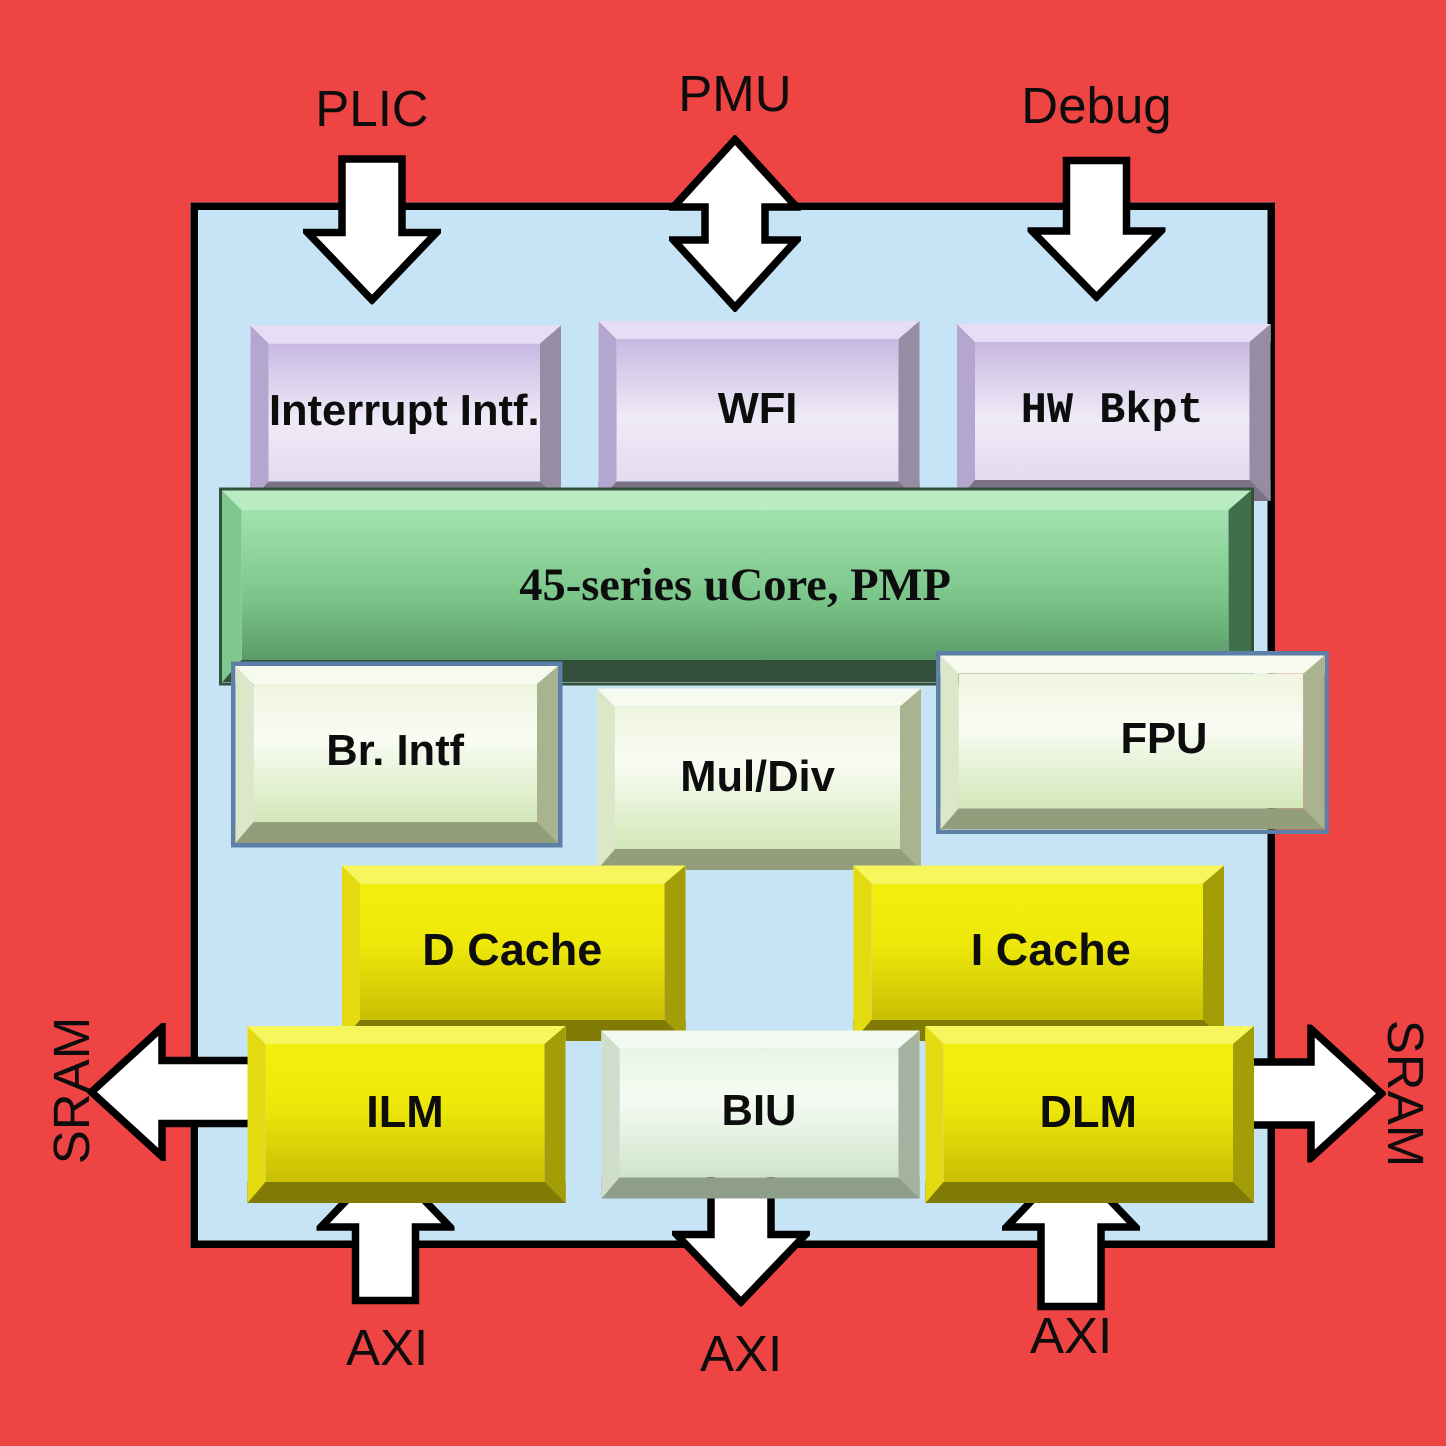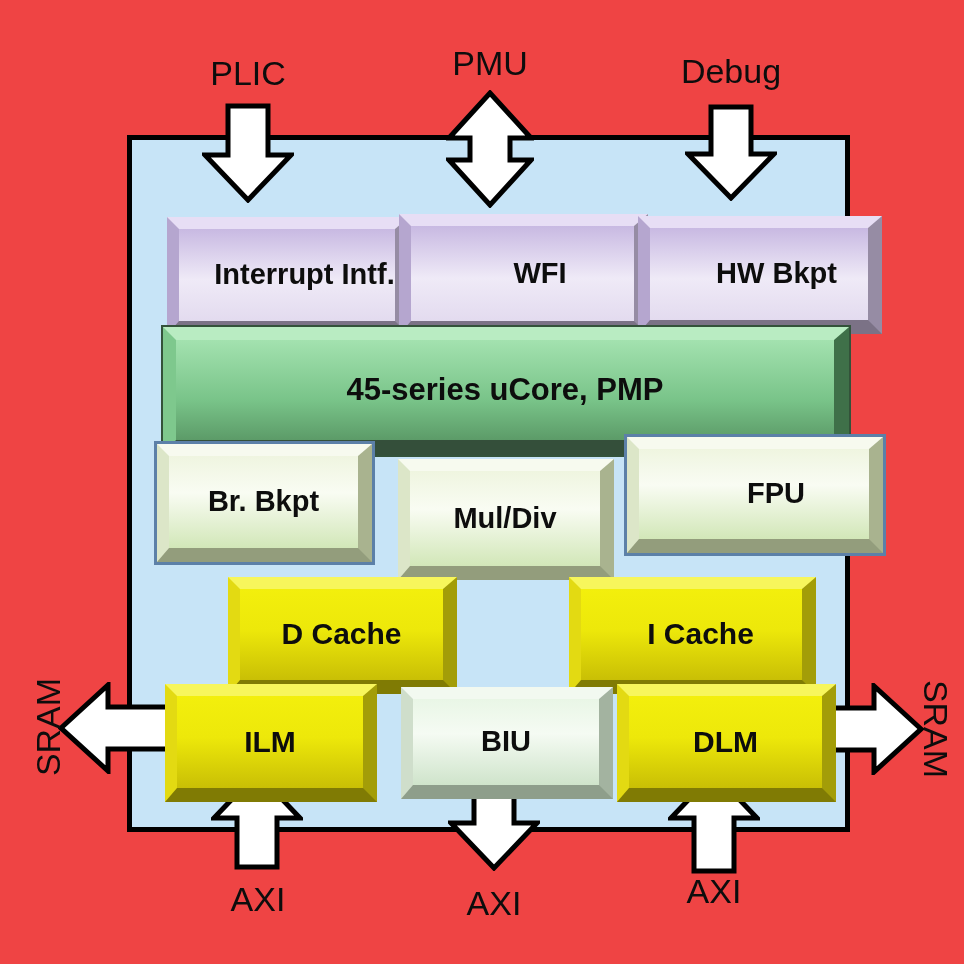--- a/index.html
+++ b/index.html
@@ -26,21 +26,20 @@
   .box{
     position:absolute;z-index:3;display:flex;align-items:center;justify-content:center;
     text-align:center;font-weight:bold;border-style:solid;
     border-width:12px 14px 14px 12px;line-height:0.95;
   }
   .box span{display:block;}
   .purple{
     border-color:#e7def5 #968ca4 #7b7286 #b5a6cf;
     background:linear-gradient(180deg,#c8b9e2 0%,#efeaf7 55%,#e3dbef 100%);
     font-size:29px;
-    padding-left:35px;
   }
   .green{
     border-width:13px 15px 15px 13px;
     border-color:#b9ecc2 #3f7049 #344f3a #7ec88d;
     background:linear-gradient(180deg,#a3e2af 0%,#79c489 60%,#5c9b68 100%);
     box-shadow:0 0 0 2px #33523a;
     font-size:31px;
   }
   .lightgreen{
     border-color:#f7faef #a9b38f #939d7c #dce6c8;
@@ -115,30 +114,30 @@
   <div class="xlabel" style="left:258px;top:882px;">AXI</div>
   <div class="xlabel" style="left:494px;top:886px;">AXI</div>
   <div class="xlabel" style="left:714px;top:874px;">AXI</div>
 
   <div class="box purple" style="left:167px;top:217px;width:181px;height:92px;">
     <span>Interrupt Intf.</span>
   </div>
   <div class="box purple" style="left:399px;top:214px;width:188px;height:95px;text-align:right;">
     <span>WFI</span>
   </div>
-  <div class="box purple" style="left:638px;top:216px;width:183px;height:92px;">
+  <div class="box purple" style="left:638px;top:216px;width:183px;height:92px;font-family:Liberation Mono, monospace;">
     <span>HW Bkpt</span>
   </div>
 
-  <div class="box green" style="left:163px;top:327px;width:658px;height:100px;">
+  <div class="box green" style="left:148px;top:327px;width:658px;height:100px;font-family:Liberation Serif, serif;">
     <span>45-series uCore, PMP</span>
   </div>
 
   <div class="box lightgreen bordered-blue" style="left:157px;top:444px;width:189px;height:92px;">
-    <span>Br. Bkpt</span>
+    <span>Br. Intf</span>
   </div>
   <div class="box lightgreen" style="left:398px;top:459px;width:190px;height:95px;">
     <span>Mul/Div</span>
   </div>
   <div class="box lightgreen bordered-blue" style="left:627px;top:437px;width:186px;height:90px;padding-left:44px;">
     <span>FPU</span>
   </div>
 
   <div class="box yellow" style="left:228px;top:577px;width:203px;height:91px;">
     <span>D Cache</span>

